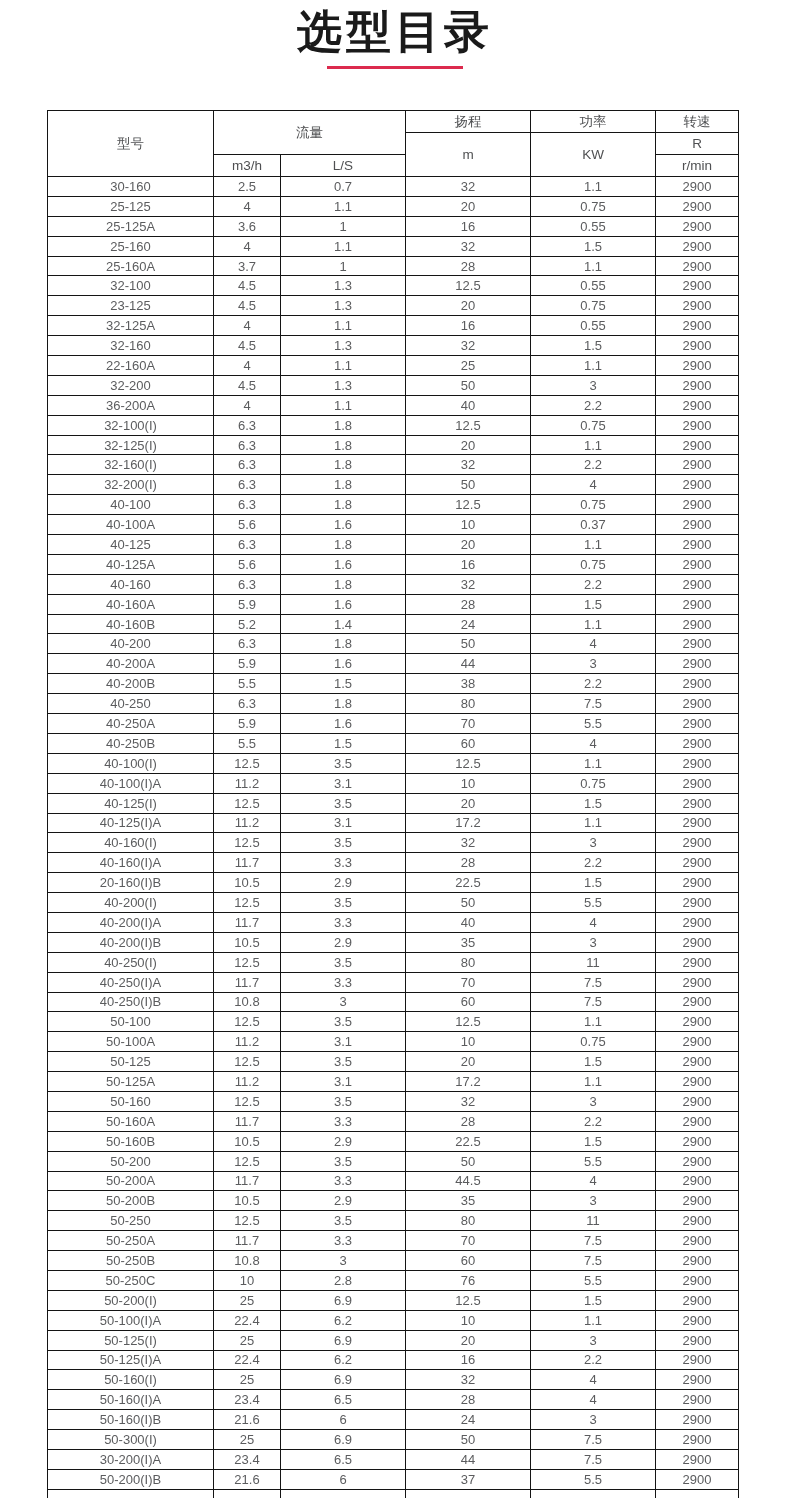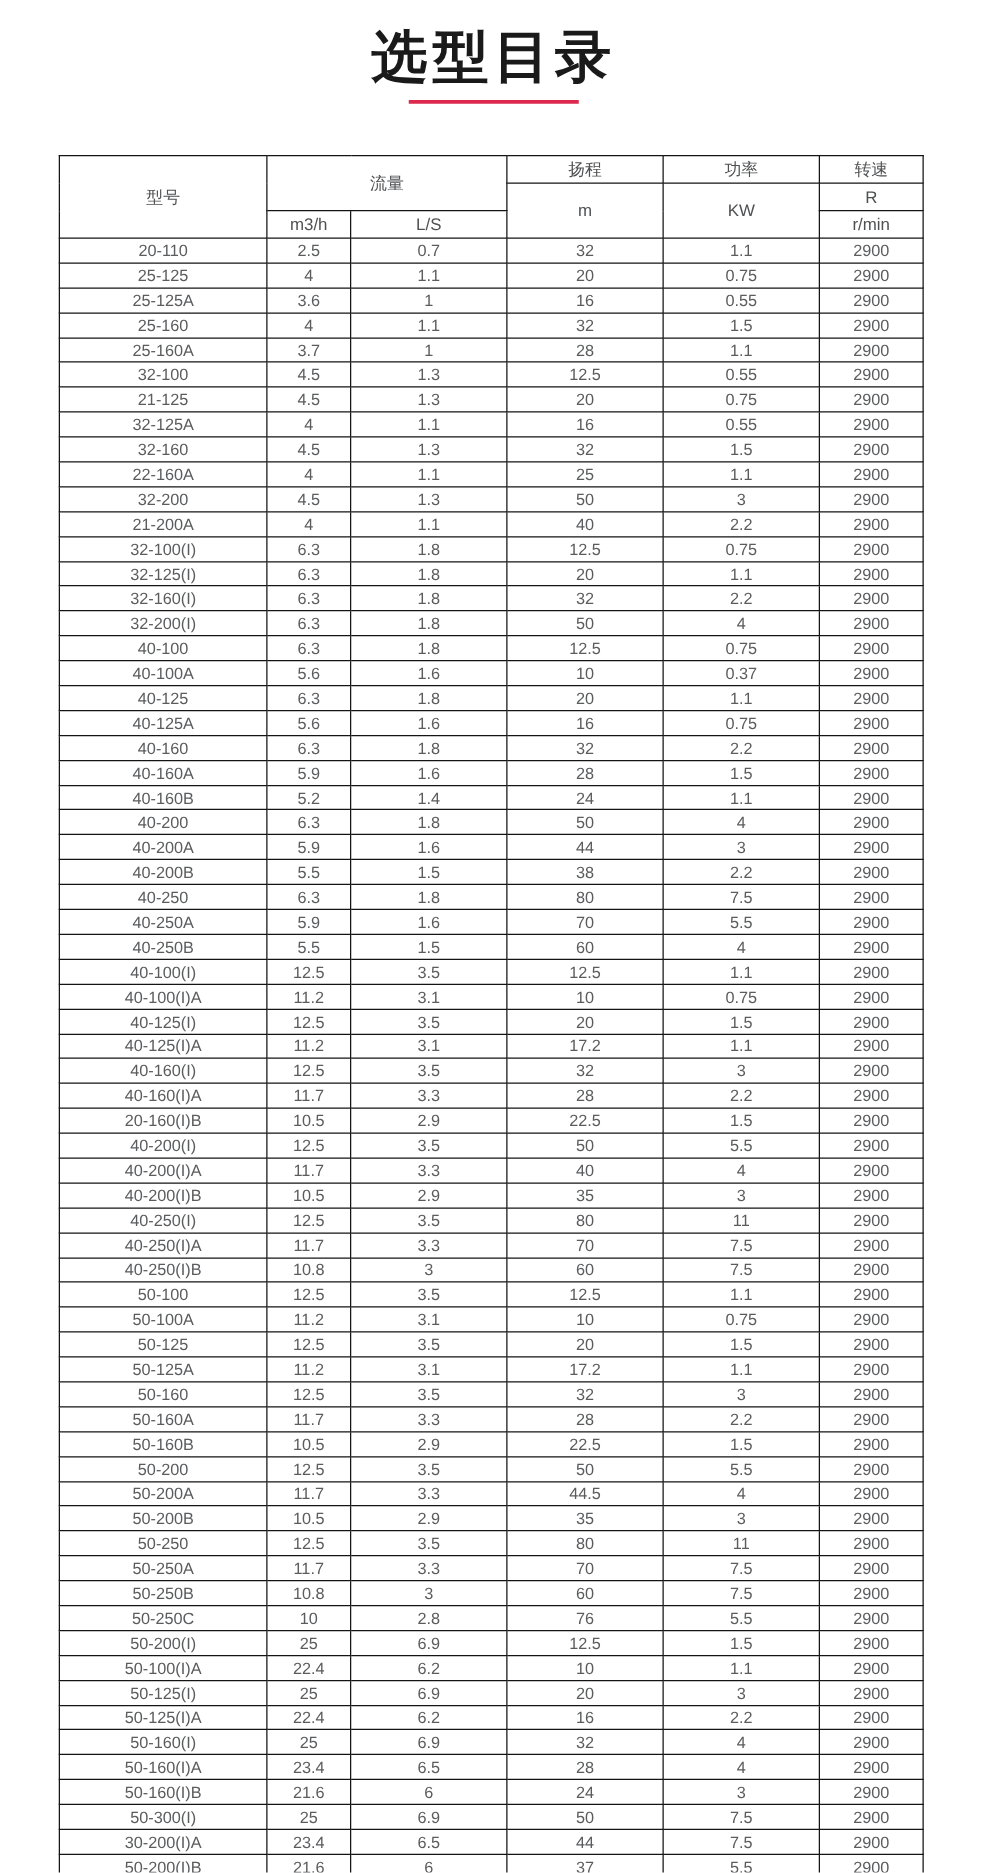--- a/index.html
+++ b/index.html
@@ -6,21 +6,21 @@
   html, body {
     margin: 0; padding: 0;
     width: 790px; height: 1498px;
     background: #ffffff;
     overflow: hidden;
     font-family: "Liberation Sans", sans-serif;
   }
   .page { width: 790px; height: 1498px; position: relative; }
 
   .page-title {
-    margin-top: 16px;
+    margin-top: 2px;
     text-align: center;
     font-size: 45px;
     line-height: 60px;
     font-weight: bold;
     color: #1a1a1a;
     letter-spacing: 4px;
   }
   .title-underline {
     width: 136px; height: 3px;
     margin: 4px auto 0 auto;
@@ -88,21 +88,21 @@
         <th>R</th>
       </tr>
       <tr>
         <th>m3/h</th>
         <th>L/S</th>
         <th>r/min</th>
       </tr>
     </thead>
     <tbody>
         <tr>
-          <td>20-110</td>
+          <td>30-160</td>
           <td>2.5</td>
           <td>0.7</td>
           <td>32</td>
           <td>1.1</td>
           <td>2900</td>
         </tr>
         <tr>
           <td>25-125</td>
           <td>4</td>
           <td>1.1</td>
@@ -136,21 +136,21 @@
         </tr>
         <tr>
           <td>32-100</td>
           <td>4.5</td>
           <td>1.3</td>
           <td>12.5</td>
           <td>0.55</td>
           <td>2900</td>
         </tr>
         <tr>
-          <td>21-125</td>
+          <td>23-125</td>
           <td>4.5</td>
           <td>1.3</td>
           <td>20</td>
           <td>0.75</td>
           <td>2900</td>
         </tr>
         <tr>
           <td>32-125A</td>
           <td>4</td>
           <td>1.1</td>
@@ -176,21 +176,21 @@
         </tr>
         <tr>
           <td>32-200</td>
           <td>4.5</td>
           <td>1.3</td>
           <td>50</td>
           <td>3</td>
           <td>2900</td>
         </tr>
         <tr>
-          <td>21-200A</td>
+          <td>36-200A</td>
           <td>4</td>
           <td>1.1</td>
           <td>40</td>
           <td>2.2</td>
           <td>2900</td>
         </tr>
         <tr>
           <td>32-100(I)</td>
           <td>6.3</td>
           <td>1.8</td>

